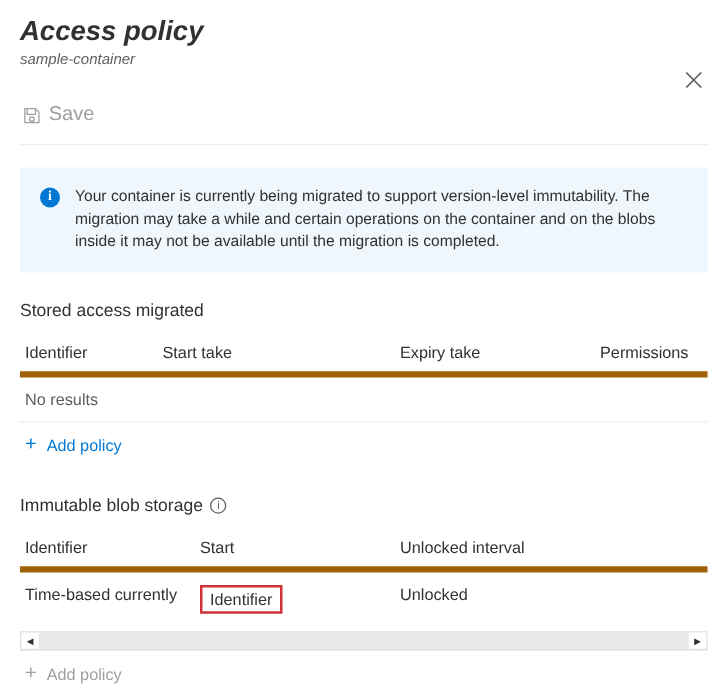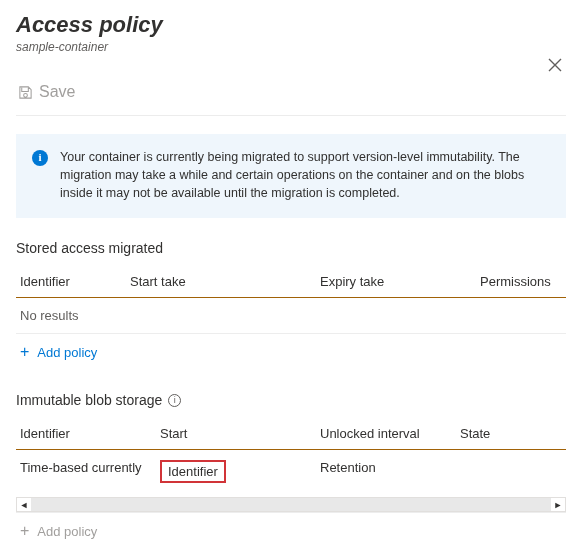--- a/index.html
+++ b/index.html
@@ -99,21 +99,21 @@
       align-items: center;
       justify-content: center;
       font-size: 9px;
       color: #605e5c;
     }
     .tbl {
       width: 100%;
     }
     .tbl-row {
       display: flex;
-      border-top: 1px solid #a16207;
+      border-top: 5px solid #a16207;
       padding: 10px 4px;
       font-size: 13px;
     }
     .tbl-row.header {
       font-weight: 400;
       color: #323130;
       border-top: none;
       padding: 8px 4px;
     }
     .tbl-row.noresults {
@@ -219,28 +219,27 @@
 
 <div class="section-title section-gap">
   <span>Immutable blob storage</span>
   <span class="help-icon">i</span>
 </div>
 <div class="tbl">
   <div class="tbl-row header">
     <div class="c1">Identifier</div>
     <div class="c2">Start</div>
     <div class="c3">Unlocked interval</div>
-    <div class="c4">State</div>
   </div>
   <div class="tbl-row">
     <div class="c1">Time-based currently</div>
     <div class="c2">
       <span class="highlight-scope">Identifier</span>
     </div>
-    <div class="c4">Retention</div>
+    <div class="c4">Unlocked</div>
   </div>
 </div>
 <div class="hscroll">
   <div class="arrow">◄</div>
   <div class="track"></div>
   <div class="arrow">►</div>
 </div>
 <div class="add-row disabled">
   <span class="plus">+</span>
   <span>Add policy</span>

